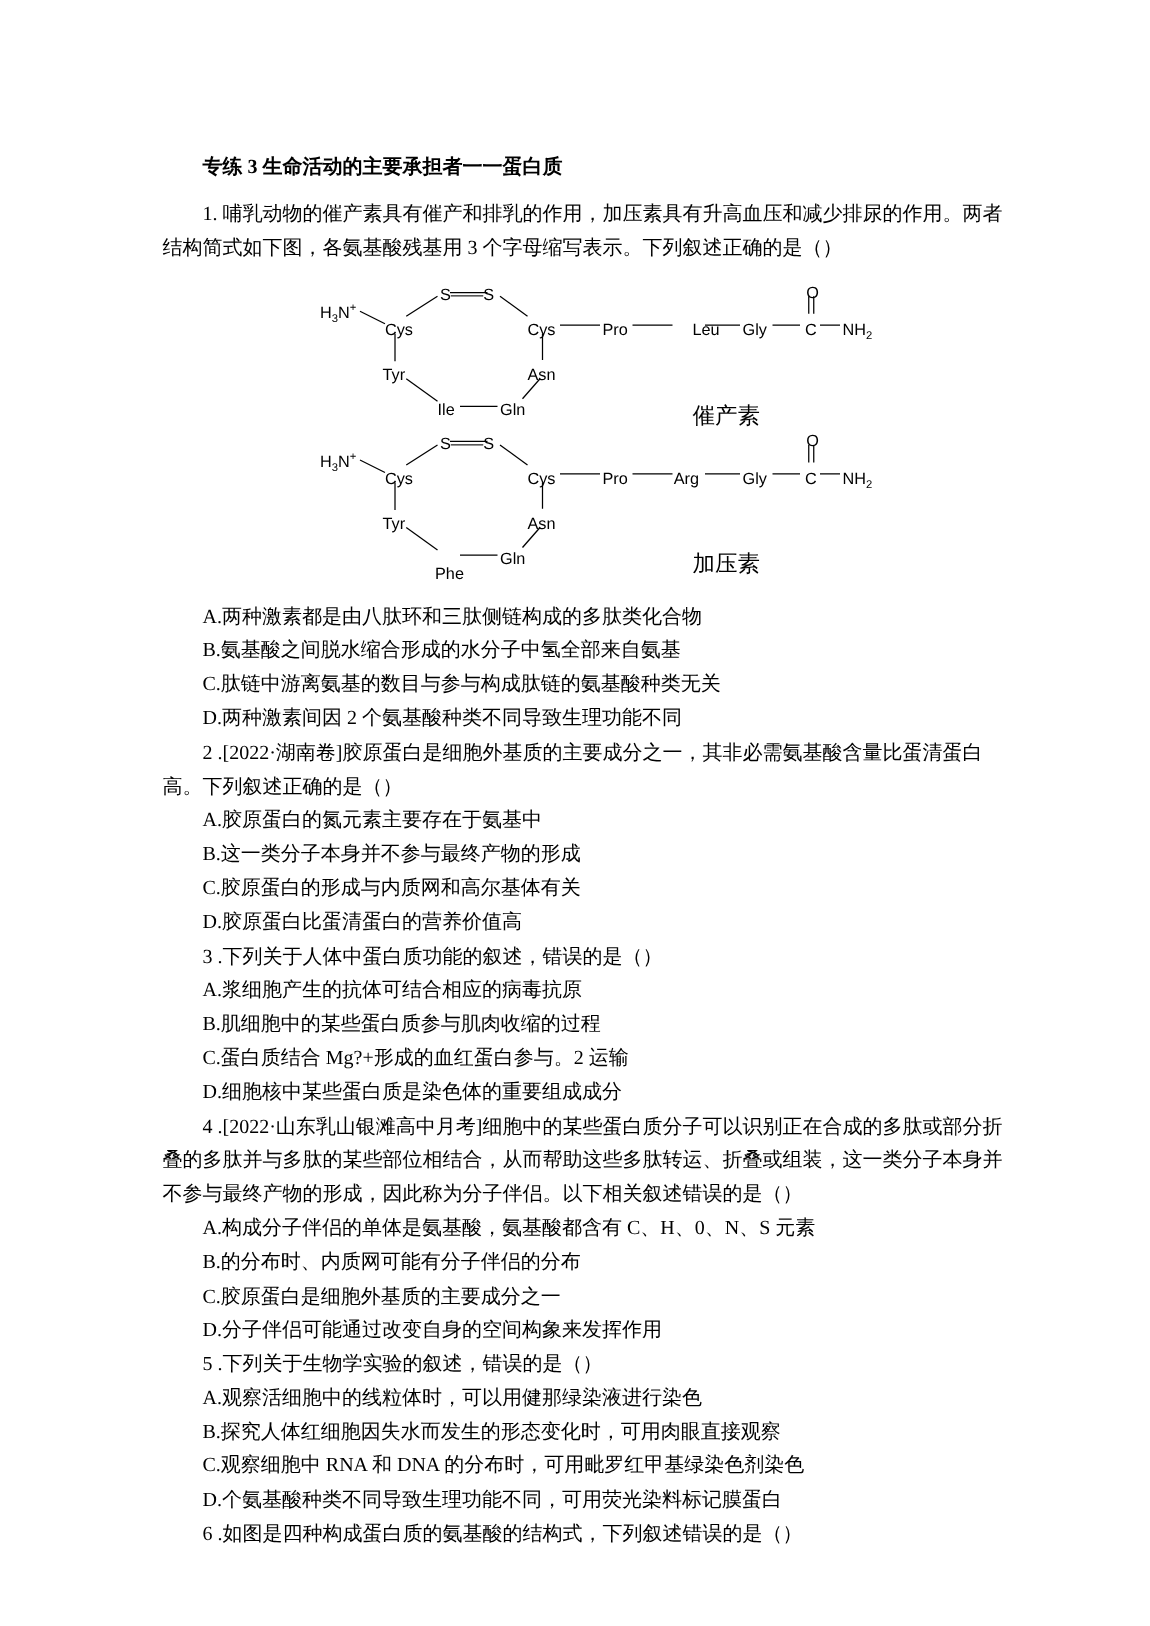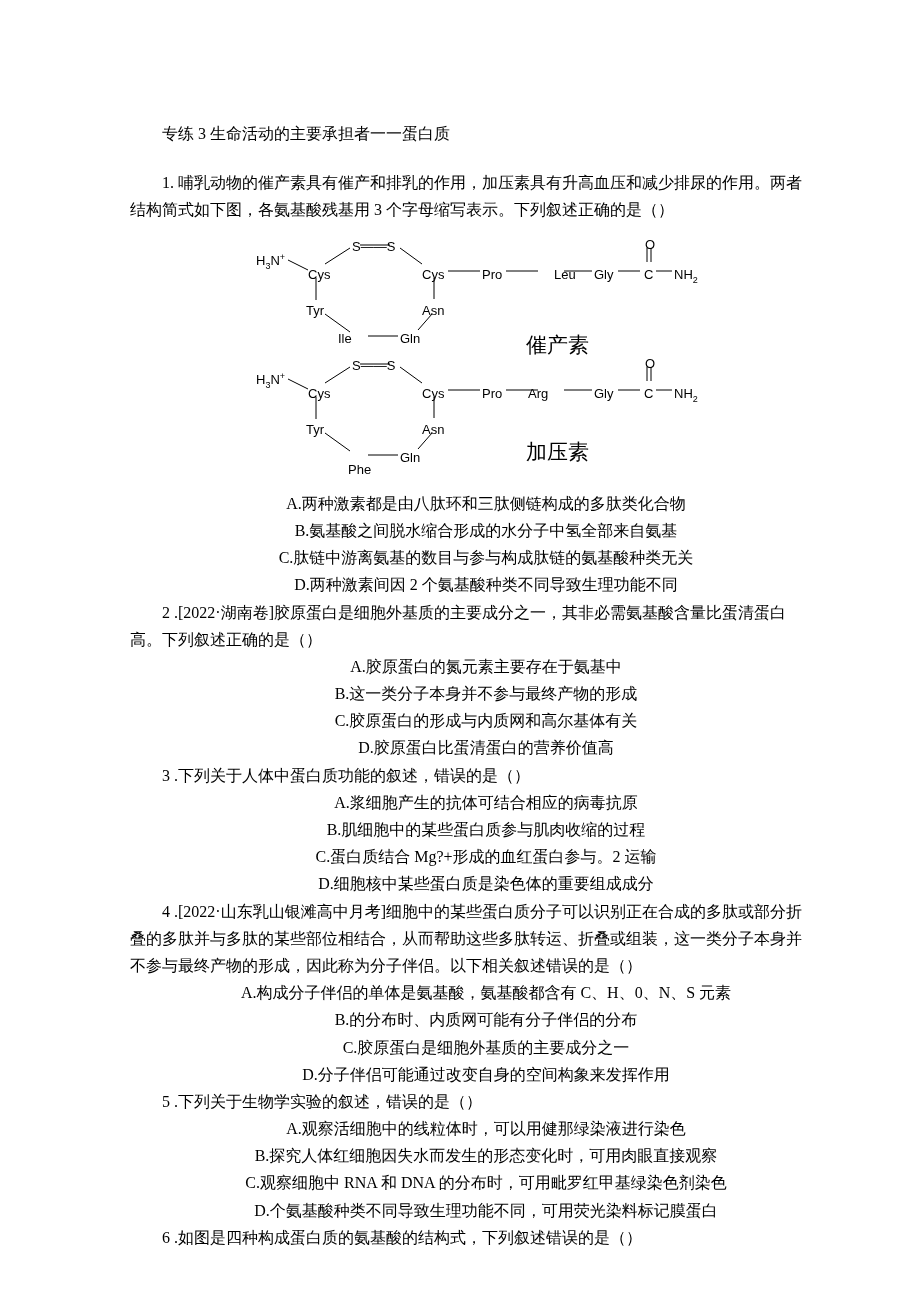--- a/index.html
+++ b/index.html
@@ -5,30 +5,30 @@
     * { margin: 0; padding: 0; box-sizing: border-box; }
     body {
       width: 920px;
       background: #ffffff;
       font-family: "SimSun", "Songti SC", serif;
       font-size: 16px;
       line-height: 1.7;
       color: #000;
       padding: 120px 110px 40px 130px;
     }
-    .title { text-indent: 2em; margin-bottom: 22px; }
+    .title { text-indent: 2em; margin-bottom: 11px; font-weight: bold; }
     .para { text-indent: 2em; }
-    .option { text-indent: 2em; text-align: center; }
+    .option { text-indent: 2em; }
     .diagram-container { text-align: center; margin: 10px 0 10px 0; }
     .diagram { display: inline-block; position: relative; font-family: Arial, sans-serif; font-size: 13px; }
     .molecule { position: relative; width: 440px; height: 115px; margin-bottom: 4px; }
     .node { position: absolute; white-space: nowrap; }
     .sub { font-size: 9px; vertical-align: sub; }
     .sup { font-size: 9px; vertical-align: super; }
-    .label { font-family: "SimSun", serif; font-size: 21px; }
+    .label { font-family: "SimSun", serif; font-size: 18px; margin-left: 28px; }
     svg.lines { position: absolute; left: 0; top: 0; width: 440px; height: 115px; }
     svg.lines line { stroke: #000; stroke-width: 1; }
   </style>
 </head>
 <body>
 
 <div class="title">专练 3 生命活动的主要承担者一一蛋白质</div>
 
 <div class="para">1. 哺乳动物的催产素具有催产和排乳的作用，加压素具有升高血压和减少排尿的作用。两者结构简式如下图，各氨基酸残基用 3 个字母缩写表示。下列叙述正确的是（）</div>
 
@@ -67,21 +67,21 @@
         <line x1="397" y1="28" x2="397" y2="14"></line>
         <line x1="401" y1="28" x2="401" y2="14"></line>
 
         <line x1="406" y1="37" x2="422" y2="37"></line>
       </svg>
       <div class="node" style="left:6px; top:16px;">H<span class="sub">3</span>N<span class="sup">+</span></div>
       <div class="node" style="left:58px; top:30px;">Cys</div>
       <div class="node" style="left:102px; top:2px;">S——S</div>
       <div class="node" style="left:172px; top:30px;">Cys</div>
       <div class="node" style="left:56px; top:66px;">Tyr</div>
-      <div class="node" style="left:88px; top:94px;">Ile</div>
+      <div class="node" style="left:100px; top:94px;">Ile</div>
       <div class="node" style="left:150px; top:94px;">Gln</div>
       <div class="node" style="left:172px; top:66px;">Asn</div>
       <div class="node" style="left:232px; top:30px;">Pro</div>
       <div class="node" style="left:304px; top:30px;">Leu</div>
       <div class="node" style="left:344px; top:30px;">Gly</div>
       <div class="node" style="left:395px; top:0px;">O</div>
       <div class="node" style="left:394px; top:30px;">C</div>
       <div class="node" style="left:424px; top:30px;">NH<span class="sub">2</span></div>
       <div class="node label" style="left:276px; top:94px;">催产素</div>
     </div>
@@ -108,26 +108,26 @@
       </svg>
       <div class="node" style="left:6px; top:16px;">H<span class="sub">3</span>N<span class="sup">+</span></div>
       <div class="node" style="left:58px; top:30px;">Cys</div>
       <div class="node" style="left:102px; top:2px;">S——S</div>
       <div class="node" style="left:172px; top:30px;">Cys</div>
       <div class="node" style="left:56px; top:66px;">Tyr</div>
       <div class="node" style="left:98px; top:106px;">Phe</div>
       <div class="node" style="left:150px; top:94px;">Gln</div>
       <div class="node" style="left:172px; top:66px;">Asn</div>
       <div class="node" style="left:232px; top:30px;">Pro</div>
-      <div class="node" style="left:278px; top:30px;">Arg</div>
+      <div class="node" style="left:289px; top:30px;">Arg</div>
       <div class="node" style="left:344px; top:30px;">Gly</div>
       <div class="node" style="left:395px; top:0px;">O</div>
       <div class="node" style="left:394px; top:30px;">C</div>
       <div class="node" style="left:424px; top:30px;">NH<span class="sub">2</span></div>
-      <div class="node label" style="left:276px; top:82px;">加压素</div>
+      <div class="node label" style="left:276px; top:94px;">加压素</div>
     </div>
   </div>
 </div>
 
 <div class="option">A.两种激素都是由八肽环和三肽侧链构成的多肽类化合物</div>
 <div class="option">B.氨基酸之间脱水缩合形成的水分子中氢全部来自氨基</div>
 <div class="option">C.肽链中游离氨基的数目与参与构成肽链的氨基酸种类无关</div>
 <div class="option">D.两种激素间因 2 个氨基酸种类不同导致生理功能不同</div>
 
 <div class="para">2 .[2022·湖南卷]胶原蛋白是细胞外基质的主要成分之一，其非必需氨基酸含量比蛋清蛋白高。下列叙述正确的是（）</div>

